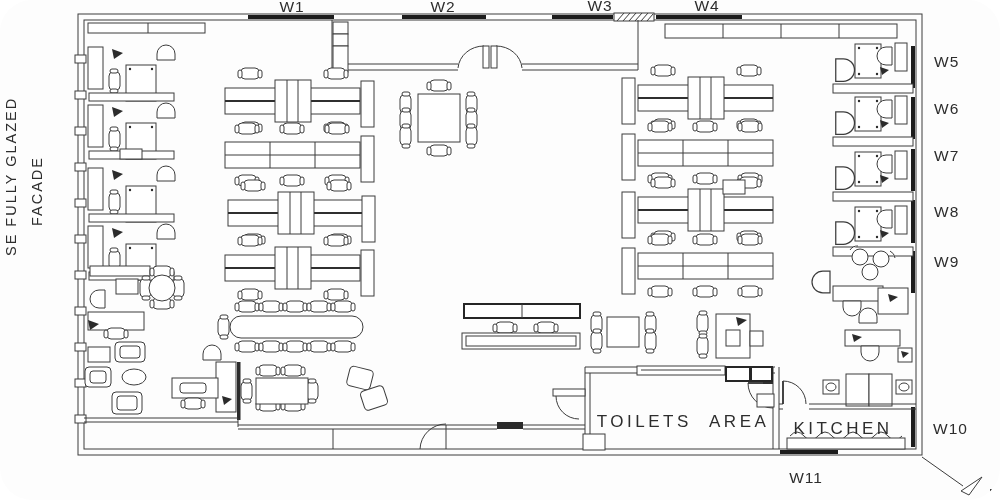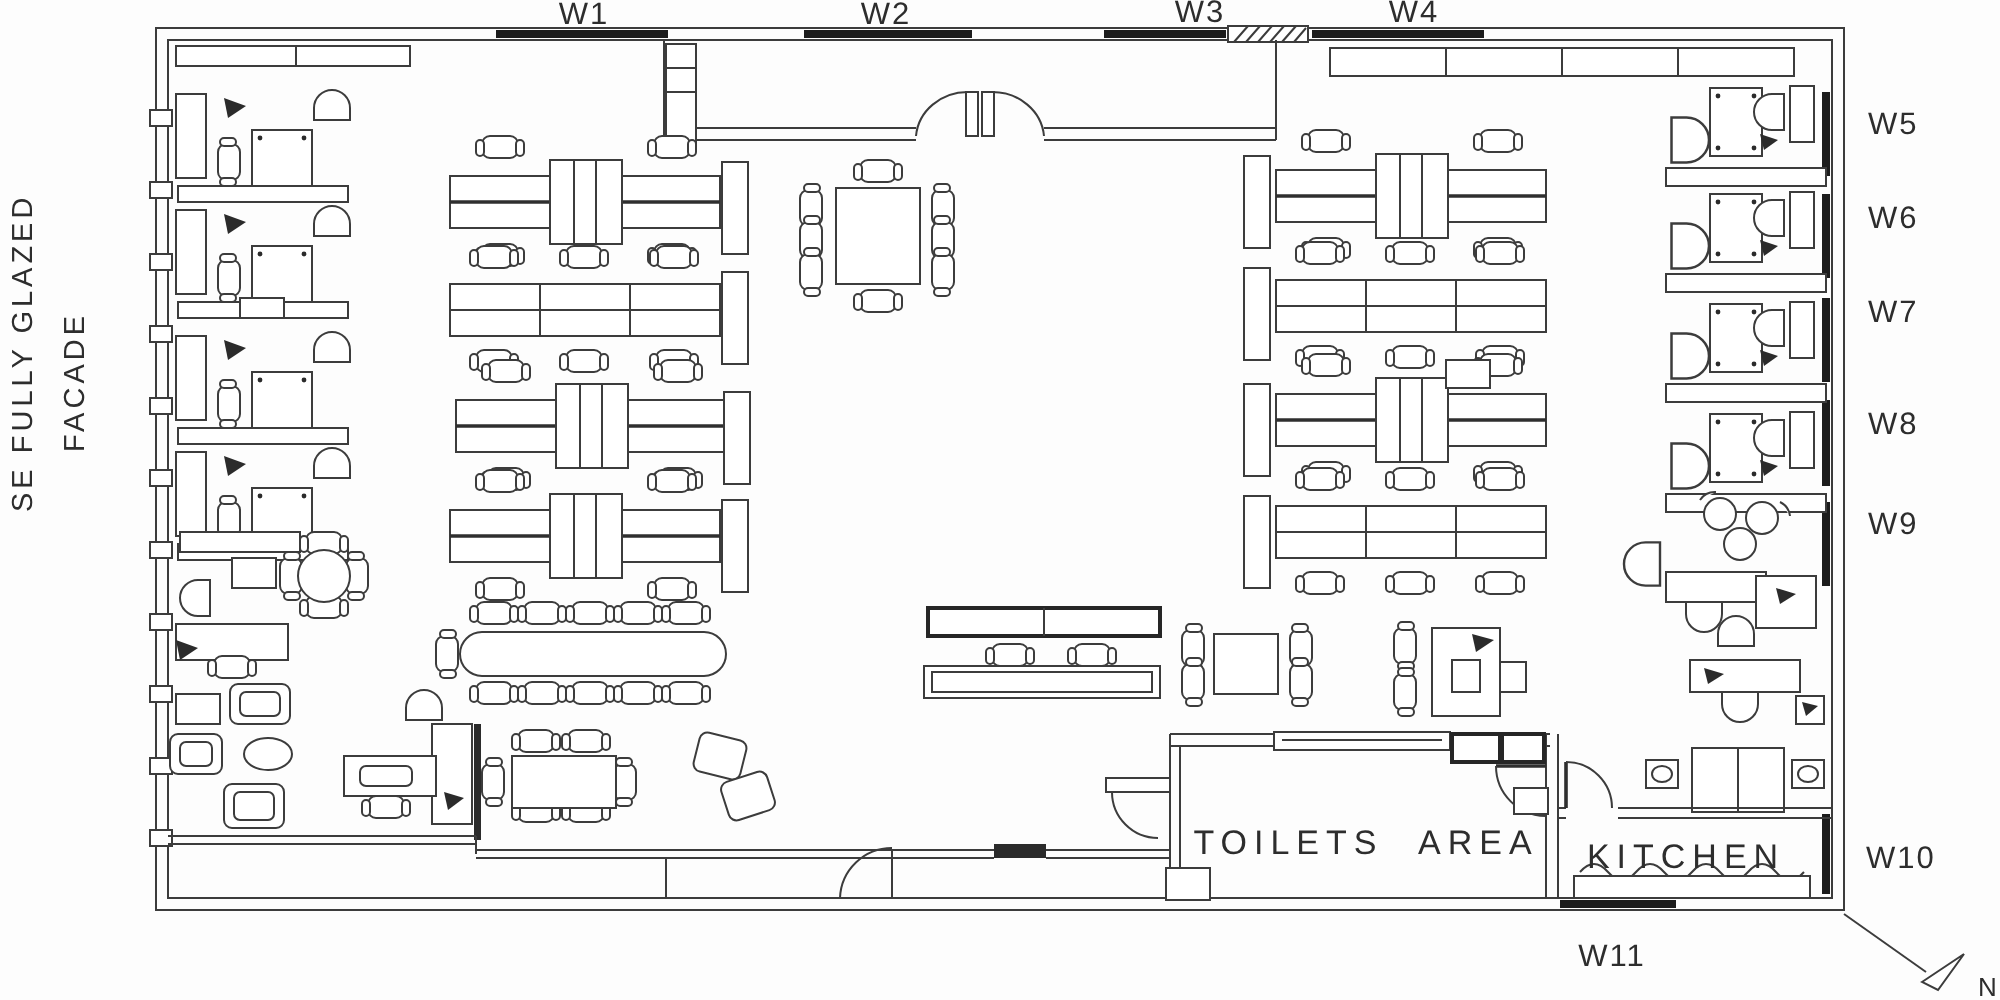--- a/index.html
+++ b/index.html
@@ -1,17 +1,17 @@
 <!DOCTYPE html>
 <html><head>
 <meta charset="utf-8">
 <style>
   html,body{margin:0;padding:0;background:#ffffff;}
   .stage{position:relative;width:1000px;height:500px;background:#fdfdfd;overflow:hidden;
-         font-family:"Liberation Sans",sans-serif;}
+         font-family:"Liberation Sans",sans-serif;border-radius:32px;}
   svg{display:block}
   .ln {fill:none;stroke:#3c3c3c;stroke-width:1;}
   .ln2{fill:none;stroke:#2f2f2f;stroke-width:1.8;}
   .win{fill:none;stroke:#1c1c1c;stroke-width:4;}
   .fw {fill:#ffffff;stroke:#3c3c3c;stroke-width:1;}
   .fw2{fill:#ffffff;stroke:#262626;stroke-width:2;}
   .blk{fill:#2b2b2b;stroke:none;}
   .dot{fill:#2b2b2b;}
   .lbl{fill:#2d2d2d;}
   .wlbl{font-size:15.5px;letter-spacing:1px;}

